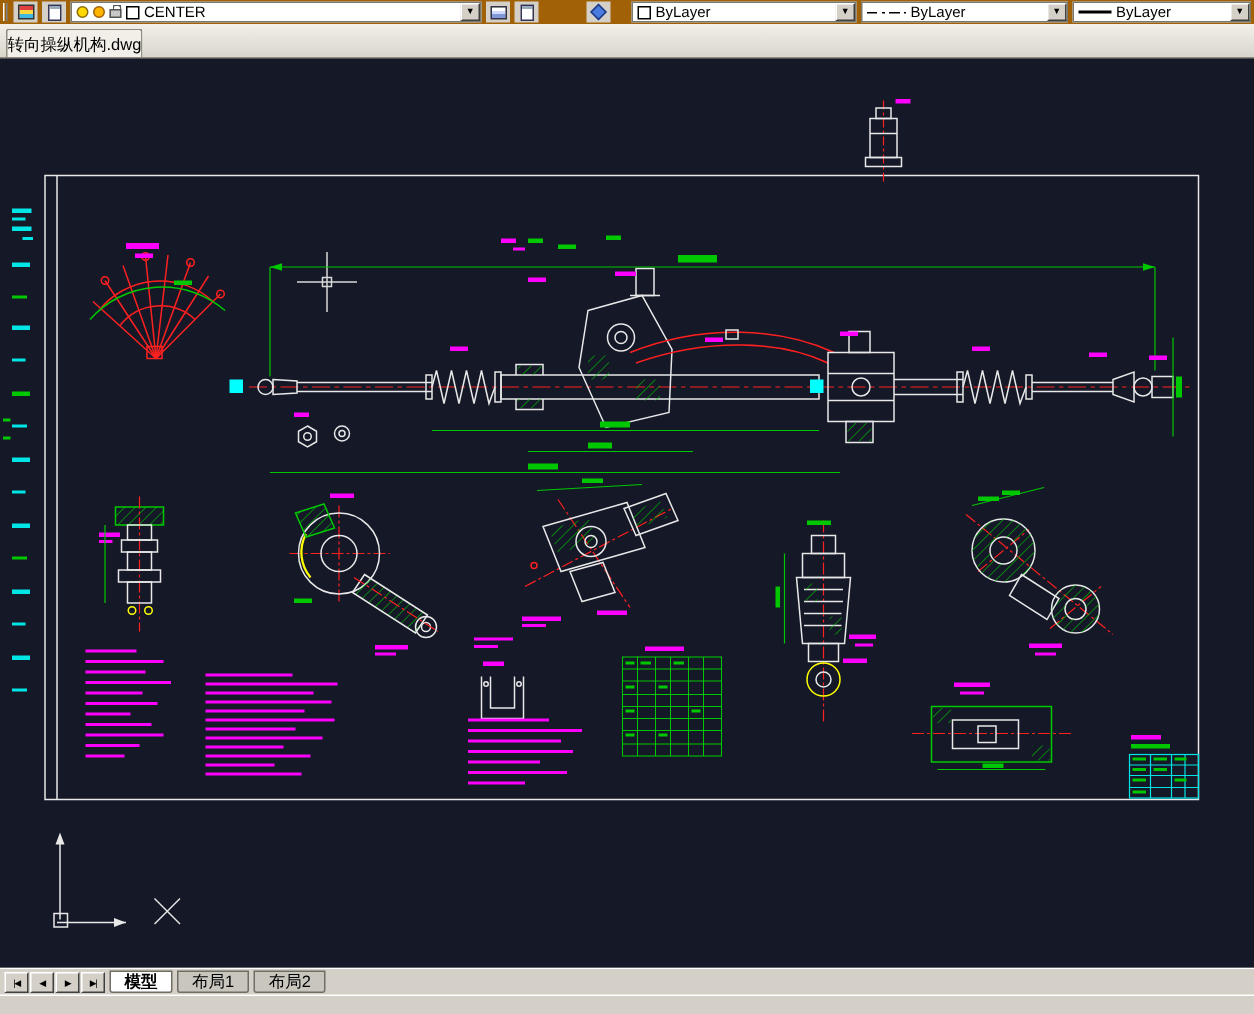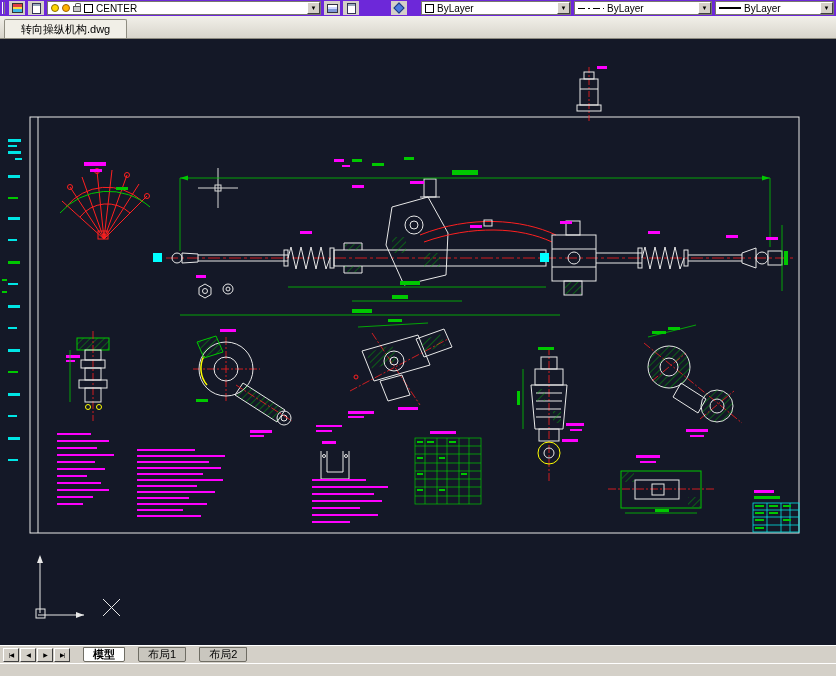--- a/index.html
+++ b/index.html
@@ -1,21 +1,21 @@
 <!DOCTYPE html>
 <html><head>
 <meta charset="utf-8">
 <style>
   * { box-sizing: border-box; margin: 0; padding: 0; }
   html,body { width:836px; height:676px; overflow:hidden; }
   body { font-family:"Liberation Sans", sans-serif; font-size:11px; background:#d4d0c8; }
   .app { width:836px; height:676px; display:flex; flex-direction:column; }
 
   
-  .toolbar { height:16px; background:#6d28d9; display:flex; align-items:center; gap:3px; padding:1px 2px; flex:0 0 auto; overflow:hidden; }
+  .toolbar { height:16px; background:#a16207; display:flex; align-items:center; gap:3px; padding:1px 2px; flex:0 0 auto; overflow:hidden; }
   .handle { width:3px; height:12px; border-left:1px solid #fff; border-right:1px solid #808080; margin-right:1px; }
   .tbtn { width:16px; height:14px; display:flex; align-items:center; justify-content:center; background:#d4d0c8; flex:0 0 auto; }
   .combo { height:14px; background:#fff; border:1px solid #7a786e; display:flex; align-items:center; gap:3px; padding:0 0 0 3px; font-size:10px; color:#000; flex:0 0 auto; }
   .combo .val { white-space:nowrap; overflow:hidden; }
   .combo .arrow { margin-left:auto; width:13px; height:12px; background:#d4d0c8; border:1px solid; border-color:#fff #404040 #404040 #fff; font-size:6px; color:#000; display:flex; align-items:center; justify-content:center; flex:0 0 auto; }
   .layercombo { width:274px; }
   .colorcombo { width:150px; }
   .ltcombo { width:138px; }
   .lwcombo { flex:1 1 auto; min-width:100px; }
   .ic { display:inline-block; flex:0 0 auto; }
@@ -26,32 +26,32 @@
   .chip { width:9px; height:9px; background:#fff; border:1px solid #000; }
   .icon-layers { width:11px; height:10px; border:1px solid #333; background:linear-gradient(180deg,#e04040 0 33%,#ffd840 33% 66%,#40b8e0 66% 100%); }
   .icon-sheet { width:9px; height:11px; background:#fff; border:1px solid #335; box-shadow:inset 0 2px 0 #9ab; }
   .icon-stack { width:11px; height:9px; background:linear-gradient(180deg,#fff 0 30%,#cfd8ff 30% 60%,#8098d8 60% 100%); border:1px solid #334; }
   .icon-diamond { width:8px; height:8px; background:#4a7ce0; transform:rotate(45deg); border:1px solid #203a80; }
   .lt-sample { width:26px; height:1px; background:repeating-linear-gradient(90deg,#000 0 7px,transparent 7px 10px,#000 10px 12px,transparent 12px 15px); }
   .lw-sample { width:22px; height:2px; background:#000; }
 
   
   .filetab-row { height:23px; background:linear-gradient(180deg,#f2f0e9,#d8d5cc); display:flex; align-items:flex-end; padding:2px 0 0 4px; border-bottom:1px solid #8d8b80; flex:0 0 auto; }
-  .ftab { height:19px; padding:0 16px; display:flex; align-items:center; gap:5px; background:#f1efe7; border:1px solid #8f8d81; border-bottom:none; border-radius:2px 2px 0 0; margin-right:18px; color:#000; white-space:nowrap; }
+  .ftab { height:19px; padding:0 0; display:flex; align-items:center; gap:5px; background:#f1efe7; border:1px solid #8f8d81; border-bottom:none; border-radius:2px 2px 0 0; margin-right:18px; color:#000; white-space:nowrap; }
   .ftab.active { height:21px; background:linear-gradient(180deg,#fffdf2,#f3e6a6); font-weight:bold; }
   .closex { color:#c00000; font-weight:bold; font-size:11px; line-height:1; }
 
   
   .canvas-wrap { height:606px; flex:0 0 auto; position:relative; background:#141827; }
   svg { display:block; }
 
   
   .layout-row { height:18px; background:#d4d0c8; border-top:1px solid #fff; display:flex; align-items:center; gap:1px; padding-left:3px; flex:0 0 auto; }
   .navbtn { width:16px; height:14px; background:#d4d0c8; border:1px solid; border-color:#fff #404040 #404040 #fff; font-size:6px; color:#000; display:flex; align-items:center; justify-content:center; letter-spacing:-1px; }
-  .ltab { height:15px; padding:0 9px; display:flex; align-items:center; font-size:11px; background:#c9c6be; border:1px solid #6f6d64; border-radius:0 0 2px 2px; margin-left:12px; color:#000; white-space:nowrap; }
+  .ltab { height:15px; padding:0 9px; display:flex; align-items:center; font-size:11px; background:#c9c6be; border:1px solid #6f6d64; border-radius:0 0 2px 2px; margin-left:2px; color:#000; white-space:nowrap; }
   .ltab.active { background:#ffffff; font-weight:bold; }
 
   
   .status { height:13px; background:#d4d0c8; border-top:1px solid #fff; flex:0 0 auto; }
 </style>
 </head>
 <body>
 
 <div class="app">
 

